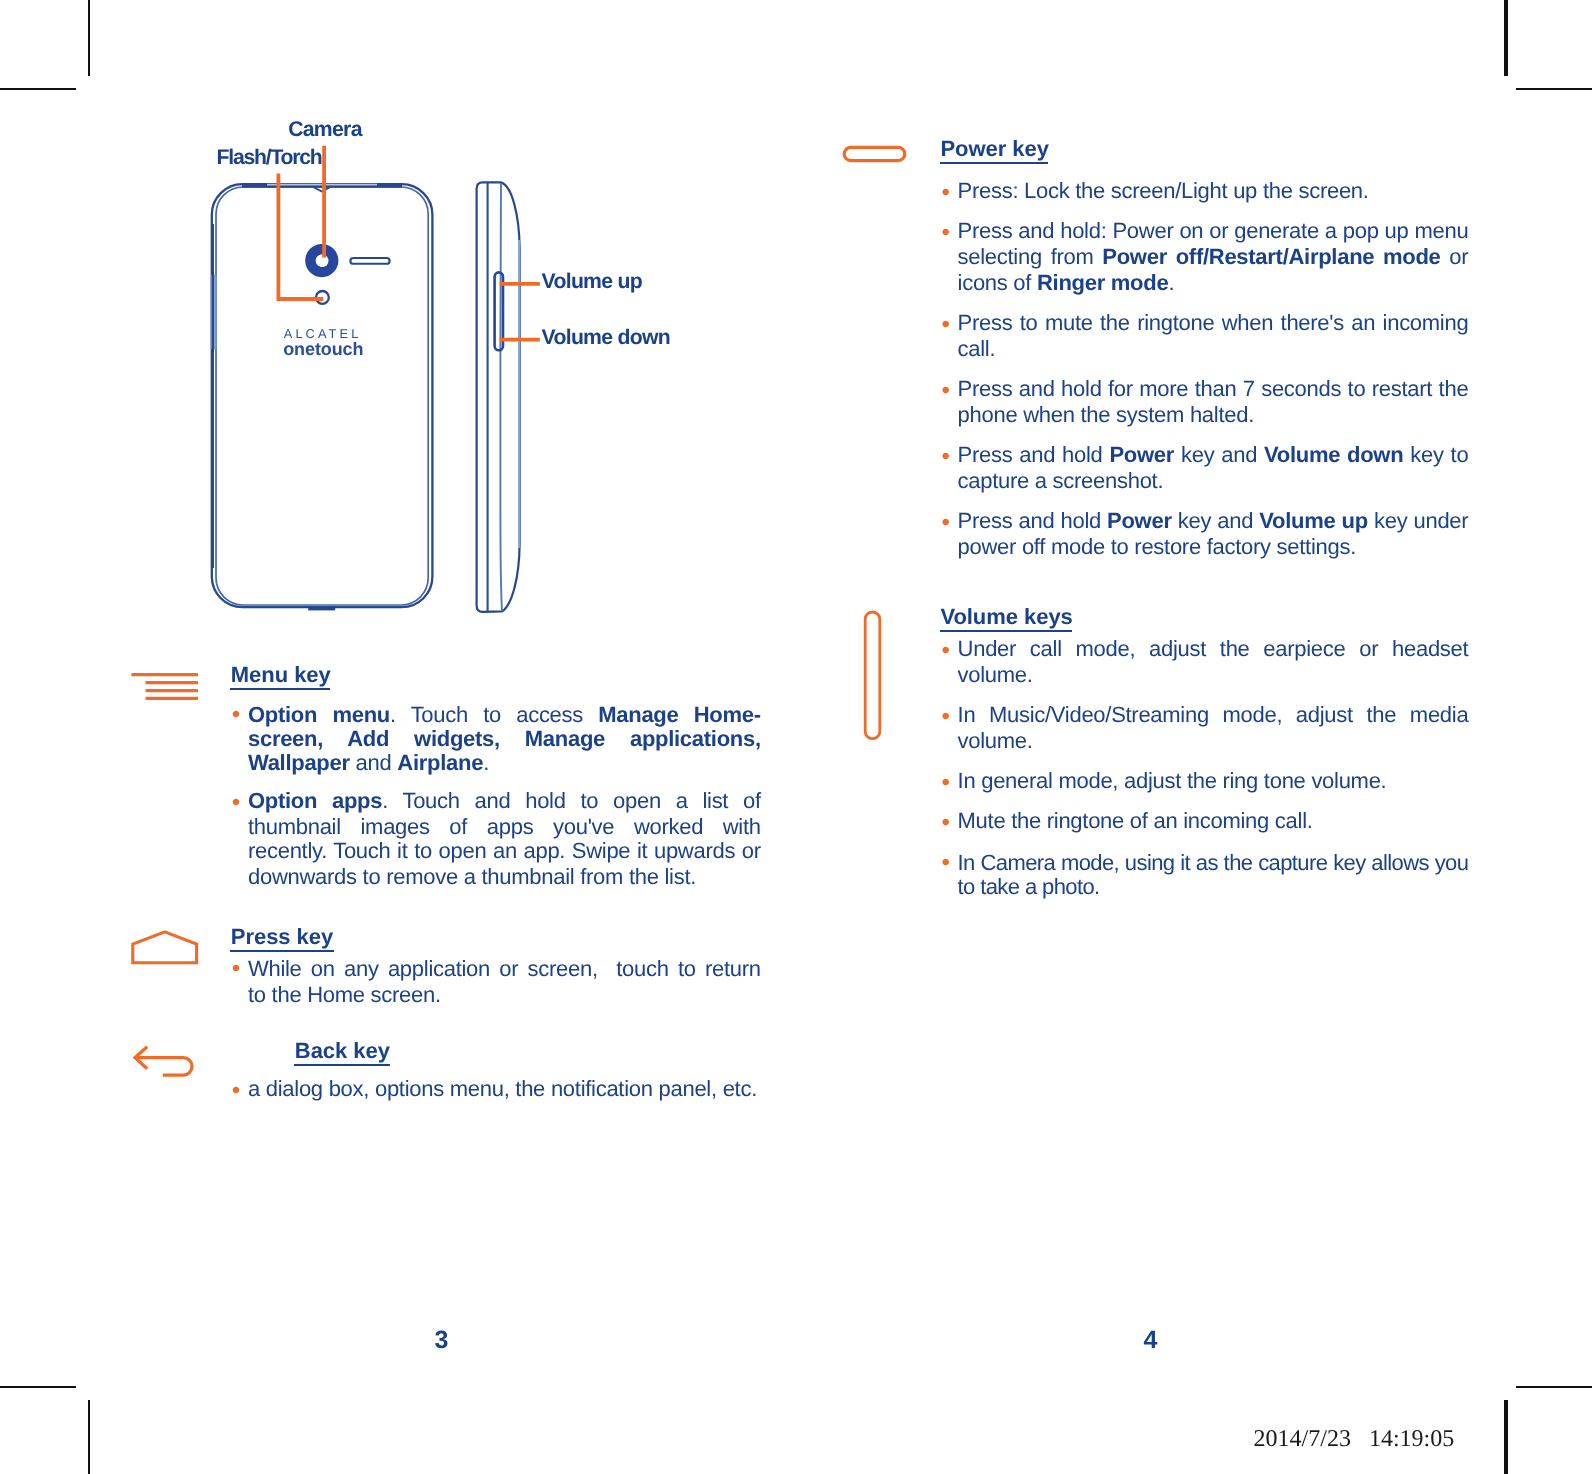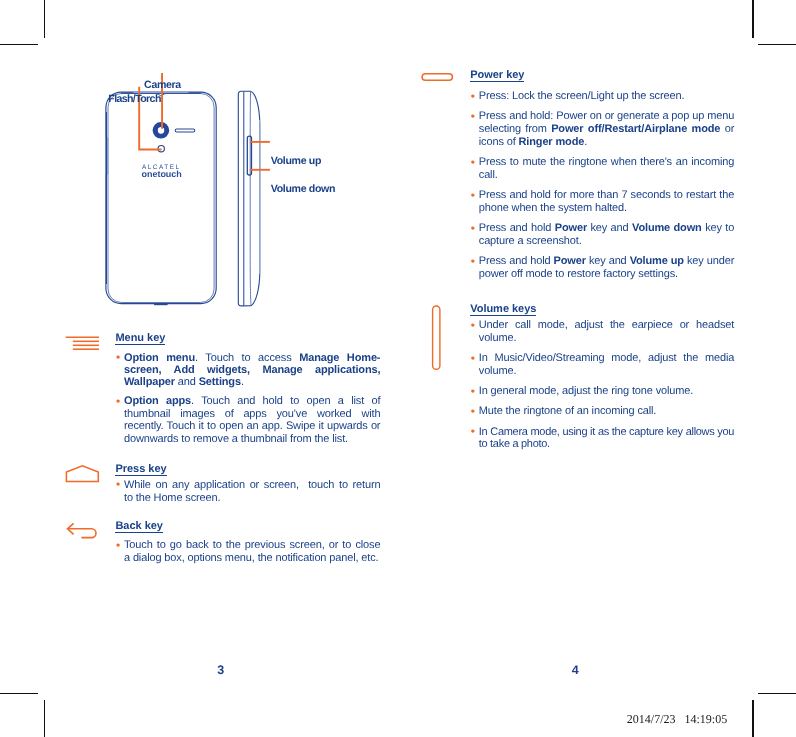--- a/index.html
+++ b/index.html
@@ -27,21 +27,21 @@
   .bullets li b{font-weight:bold;}
   .bullets li .jl{display:block;text-align-last:justify;}
   .tight .bullets li{line-height:12.45px;margin-top:6.3px;}
   .tight .bullets li:first-child{margin-top:0px;}
 
   .pgnum{position:absolute;color:#1A4189;font-size:12.5px;line-height:12.5px;font-weight:bold;}
   .footer-txt{position:absolute;font-family:"Liberation Serif",serif;
               font-size:12px;color:#1a1a1a;white-space:pre;}
 
   .dlabel{position:absolute;color:#1A4189;font-size:10.6px;font-weight:bold;
-          white-space:nowrap;line-height:11px;letter-spacing:-0.35px;margin-top:20px;}
+          white-space:nowrap;line-height:11px;letter-spacing:-0.35px;}
 
   .icon{position:absolute;}
 </style>
 </head>
 <body>
 
 <div class="page">
 
   <div class="cropmark" style="left:43.7px;top:0;width:1.55px;height:37.6px;"></div>
   <div class="cropmark" style="left:0;top:43.7px;width:38.2px;height:1.55px;"></div>
@@ -145,36 +145,36 @@
     <rect x="5.1" y="4.7" width="30.3" height="6.6" rx="3.3" ry="3.3" fill="none" stroke="#F06A28" stroke-width="1.6"></rect>
   </svg>
 
   <svg class="icon" style="left:428px;top:300px;" width="20" height="76" viewBox="0 0 20 76">
     <rect x="4.6" y="6.0" width="7.3" height="63.3" rx="3.6" ry="3.6" fill="none" stroke="#F06A28" stroke-width="1.4"></rect>
   </svg>
 
   <div class="sec tight" style="left:115.4px;top:351.5px;width:265px;">
     <div class="sec-title" style="top:-18.5px;">Menu key</div>
     <ul class="bullets">
-      <li><span class="dot">•</span><b>Option menu</b>. Touch to access <b>Manage Home-screen, Add widgets, Manage applications, Wallpaper</b> and <b>Settings</b>.</li>
+      <li><span class="dot">•</span><b>Option menu</b>. Touch to access <b>Manage Home-screen, Add widgets, Manage applications, Wallpaper</b> and <b>Airplane</b>.</li>
       <li><span class="dot">•</span><b>Option apps</b>. Touch and hold to open a list of thumbnail images of apps you've worked with recently. Touch it to open an app. Swipe it upwards or downwards to remove a thumbnail from the list.</li>
     </ul>
   </div>
 
   <div class="sec" style="left:115.4px;top:478.6px;width:265px;">
     <div class="sec-title" style="top:-15.1px;">Press key</div>
     <ul class="bullets">
       <li><span class="dot">•</span><span class="jl">While on any application or screen,&nbsp; touch to return</span>to the Home screen.</li>
     </ul>
   </div>
 
   <div class="sec" style="left:115.4px;top:539.3px;width:265px;">
-    <div class="sec-title" style="top:-18.1px;">Back key</div>
-    <ul class="bullets">
-      <li><span class="dot">•</span><span class="jl">Touch to go back to the previous screen, or to close</span>a dialog box, options menu, the notification panel, etc.</li>
+    <div class="sec-title" style="top:-18.1px;margin-left:32px;">Back key</div>
+    <ul class="bullets">
+      <li><span class="dot">•</span>a dialog box, options menu, the notification panel, etc.</li>
     </ul>
   </div>
 
   <div class="sec" style="left:470.2px;top:90.4px;width:264px;">
     <div class="sec-title" style="top:-20.2px;">Power key</div>
     <ul class="bullets">
       <li><span class="dot">•</span>Press: Lock the screen/Light up the screen.</li>
       <li><span class="dot">•</span>Press and hold: Power on or generate a pop up menu selecting from <b>Power off/Restart/Airplane mode</b> or icons of <b>Ringer mode</b>.</li>
       <li><span class="dot">•</span>Press to mute the ringtone when there's an incoming call.</li>
       <li><span class="dot">•</span>Press and hold for more than 7 seconds to restart the phone when the system halted.</li>

